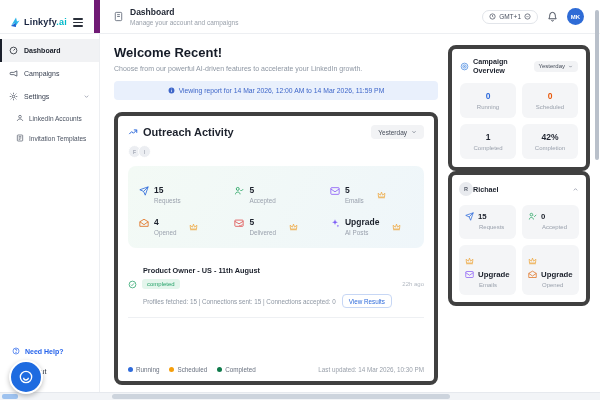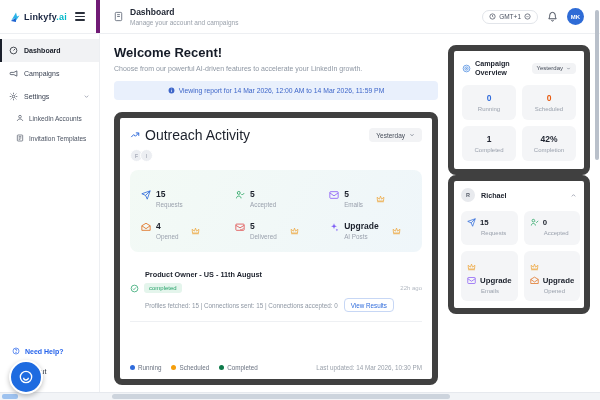--- a/index.html
+++ b/index.html
@@ -4,22 +4,22 @@
 <style>
   html,body{margin:0;padding:0;}
   .app{position:relative;width:600px;height:400px;background:#fff;overflow:hidden;
        font-family:"Liberation Sans","DejaVu Sans",sans-serif;color:#1c212c;}
   svg{display:block;}
   .ic{display:inline-flex;align-items:center;justify-content:center;flex:none;}
 
   
   .header{position:absolute;top:0;left:0;right:0;height:33px;background:#fff;
           border-bottom:1px solid #edeff2;display:flex;align-items:center;z-index:6;}
-  .header-left{width:100px;height:100%;display:flex;align-items:center;justify-content:space-between;
-               padding:1px 9px;box-sizing:border-box;border-right:4px solid #701a75;}
+  .header-left{width:100px;height:100%;display:flex;align-items:flex-start;justify-content:space-between;
+               padding:16px 9px;box-sizing:border-box;border-right:6px solid #701a75;}
   .logo{display:flex;align-items:center;gap:3px;cursor:pointer;}
   .logo-text{font-size:9px;font-weight:bold;color:#17233f;letter-spacing:.2px;}
   .logo-suffix{color:#00b8c9;}
   .hamburger{display:flex;flex-direction:column;gap:2px;cursor:pointer;padding:2px;}
   .hamburger span{width:10px;height:1.5px;background:#2a2f3a;border-radius:1px;}
   .head-title-wrap{display:flex;align-items:center;gap:6px;padding-left:13px;}
   .head-title{font-size:8.5px;font-weight:bold;color:#222835;}
   .head-sub{font-size:6.5px;color:#9aa1ab;margin-top:2px;}
   .header-right{margin-left:auto;display:flex;align-items:center;gap:9px;padding-right:16px;}
   .tz-pill{display:flex;align-items:center;gap:3px;border:1px solid #e2e5ea;border-radius:10px;
@@ -46,25 +46,25 @@
         padding:12px 2px 8px 14px;box-sizing:border-box;overflow:hidden;}
   .col-left{flex:1;display:flex;flex-direction:column;min-width:0;}
   .col-right{width:142px;flex:none;display:flex;flex-direction:column;}
 
   .welcome-title{font-size:13px;font-weight:bold;color:#151b27;}
   .welcome-sub{font-size:7px;color:#8e97a3;margin-top:5px;}
   .report-banner{margin-top:9px;background:#e9f0fc;border-radius:4px;height:19px;display:flex;
                  align-items:center;justify-content:center;gap:4px;color:#3e66c9;font-size:6.8px;}
 
   
-  .card{border:6px solid #404040;border-radius:8px;background:#fff;}
+  .card{border:4px solid #404040;border-radius:8px;background:#fff;}
   .outreach-card{margin-top:12px;flex:1;display:flex;flex-direction:column;
                  padding:9px 10px 8px 10px;box-sizing:border-box;min-height:0;}
   .card-head{display:flex;align-items:center;gap:5px;}
-  .card-title{font-size:14px;font-weight:normal;color:#1c212c;}
+  .card-title{font-size:11px;font-weight:bold;color:#1c212c;}
   .pill-select{margin-left:auto;display:flex;align-items:center;gap:4px;background:#f2f3f5;
                border-radius:4px;padding:3.5px 7px;font-size:6.5px;color:#454c59;cursor:pointer;}
   .avatars{display:flex;margin-top:6px;}
   .mini-avatar{width:11px;height:11px;border-radius:50%;background:#eceef2;border:1px solid #fff;
                font-size:5px;color:#8a90a0;display:flex;align-items:center;justify-content:center;cursor:pointer;}
   .mini-avatar + .mini-avatar{margin-left:-3px;}
 
   .totals-card{margin-top:8px;background:linear-gradient(120deg,#f3faf5,#eff6fa);border-radius:8px;
                padding:9px 11px 12px 11px;}
   .totals-title{font-size:7.5px;color:#39414f;font-weight:bold;}
@@ -96,21 +96,21 @@
   .ov-title{font-size:7.2px;font-weight:bold;color:#1c212c;}
   .ov-pill{margin-left:auto;display:flex;align-items:center;gap:3px;background:#f2f3f5;border-radius:4px;
            padding:2.5px 5px;font-size:6px;color:#454c59;cursor:pointer;}
   .ov-grid{display:grid;grid-template-columns:1fr 1fr;gap:6px;margin-top:8px;}
   .tile{background:#f4f5f7;border-radius:6px;padding:8px 4px;text-align:center;}
   .tile-val{font-size:8.5px;font-weight:bold;}
   .tile-lbl{font-size:6px;color:#9aa1ad;margin-top:3px;}
 
   .accounts-title{font-size:7.2px;font-weight:bold;color:#222835;margin:12px 0 6px 1px;}
   .account-card{padding:7px;box-sizing:border-box;}
-  .acct-head{display:flex;align-items:center;gap:6px;cursor:pointer;}
+  .acct-head{display:flex;align-items:center;cursor:pointer;}
   .acct-avatar{width:14px;height:14px;border-radius:50%;background:#e8eaee;color:#555c68;
                font-size:5.5px;font-weight:bold;display:flex;align-items:center;justify-content:center;}
   .acct-name{font-size:7.2px;font-weight:bold;color:#1c212c;}
   .acct-grid{display:grid;grid-template-columns:1fr 1fr;gap:6px;margin-top:9px;}
   .acct-tile{background:#f4f5f7;border-radius:6px;padding:7px 6px;min-height:34px;box-sizing:border-box;}
   .acct-row{display:flex;align-items:center;gap:4px;}
   .acct-val{font-size:7.8px;font-weight:bold;color:#1c212c;}
   .acct-lbl{font-size:6px;color:#9aa1ad;margin-top:3px;margin-left:14px;}
   .acct-crown{color:#eda53c;margin-bottom:3px;}
 

